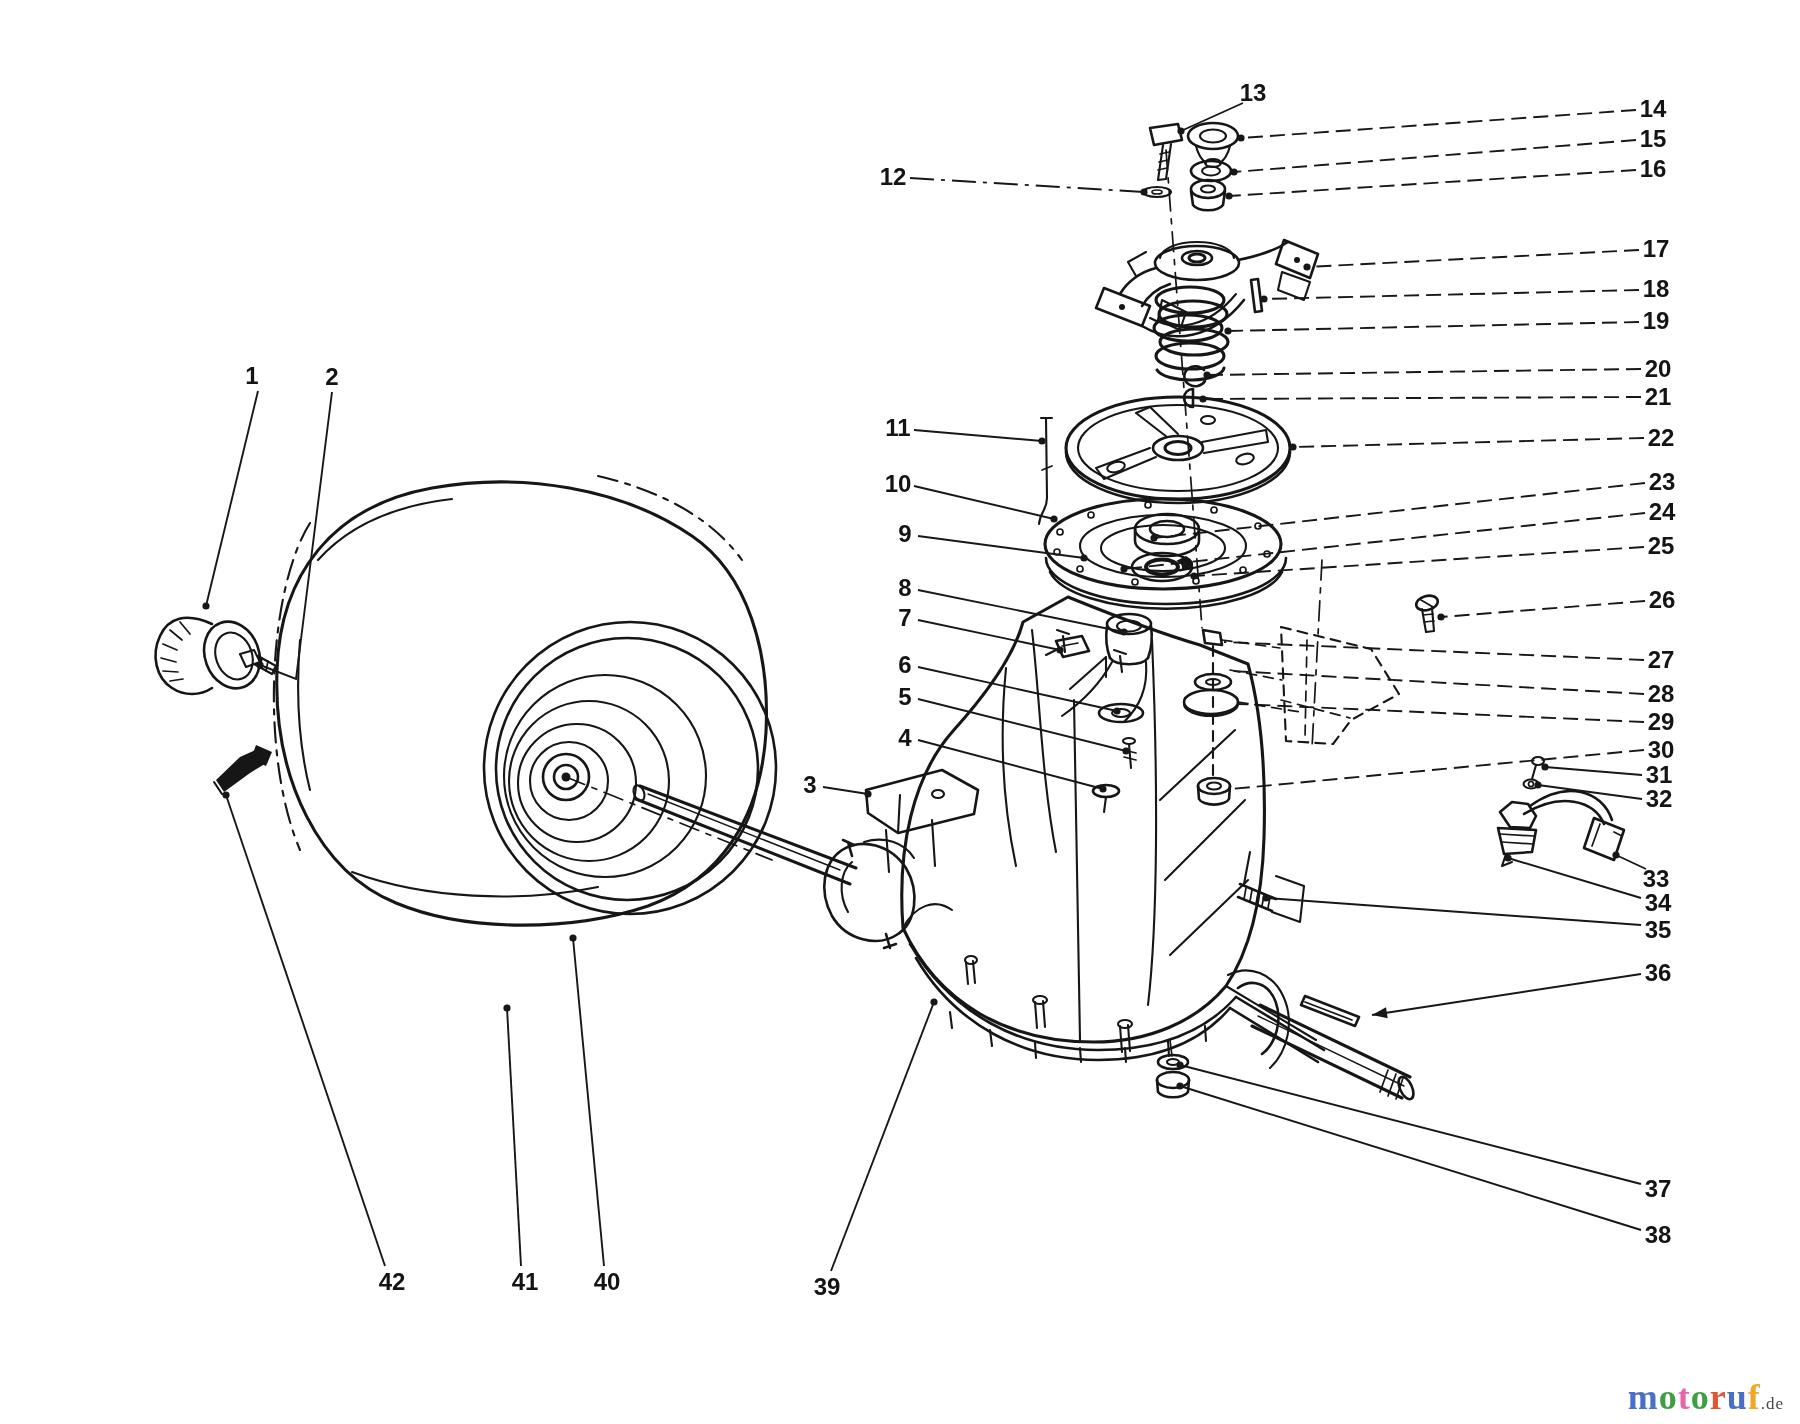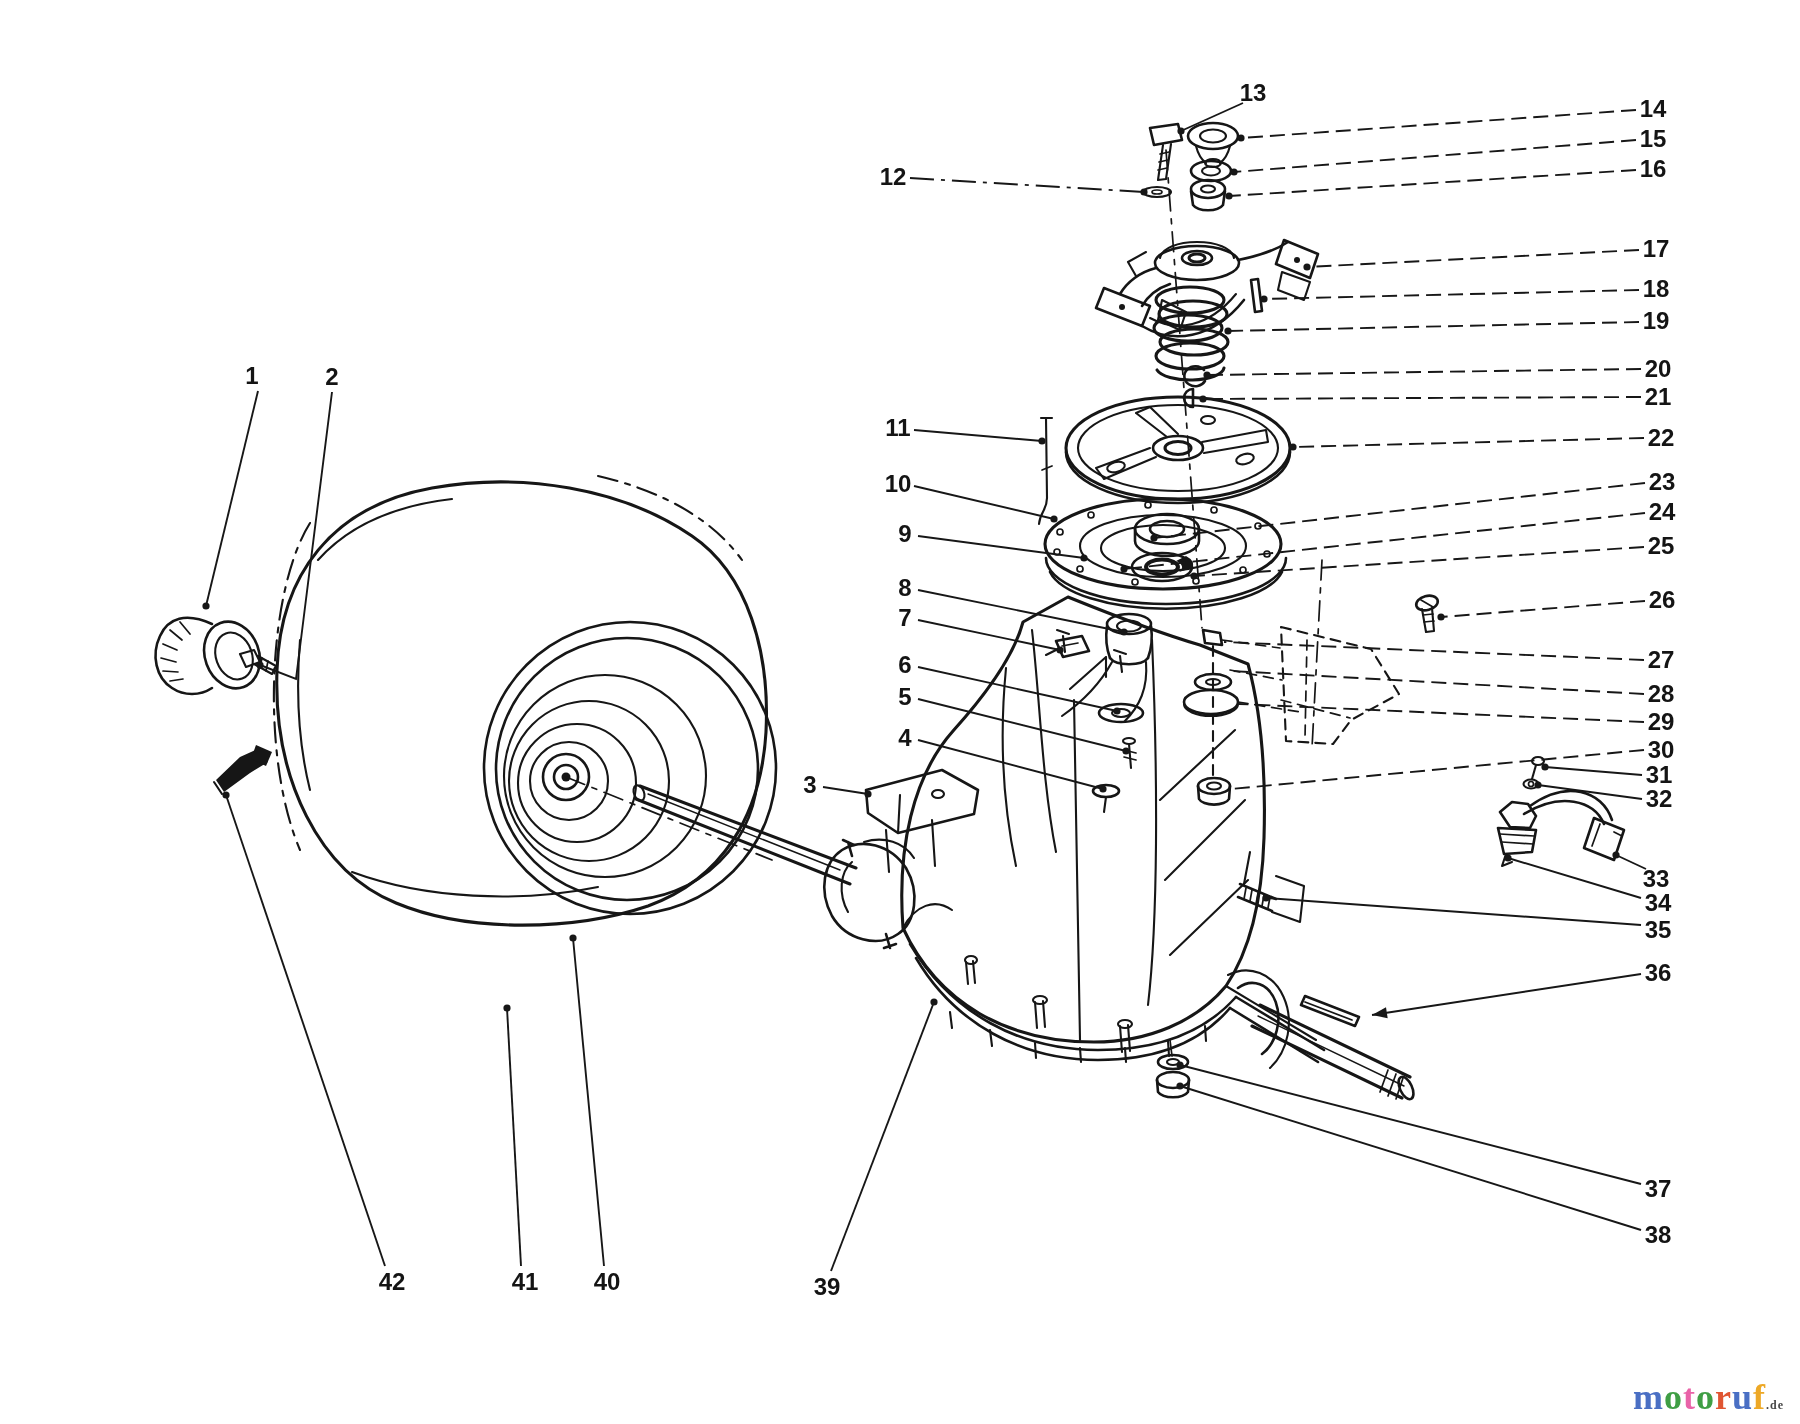--- a/index.html
+++ b/index.html
@@ -13,21 +13,21 @@
   .blk{fill:#161616;stroke:none;}
   .leader{fill:none;stroke:#171717;stroke-width:1.9;}
   .leader.dashed{stroke-dasharray:15 7;}
   .leader.dashdot{stroke-dasharray:24 7 4 7;}
   .leader-dot{fill:#171717;}
   .leader-arrow{fill:#171717;}
   .callout-num{font-family:"Liberation Sans",sans-serif;font-weight:bold;font-size:24px;
                fill:#141414;text-anchor:middle;}
   #watermark{position:absolute;right:16px;bottom:6px;font-family:"Liberation Serif",serif;
              font-weight:bold;font-size:36px;letter-spacing:1px;user-select:none;}
-  #watermark .wm-suffix{font-size:12px;font-weight:bold;}
+  #watermark .wm-suffix{font-size:17px;font-weight:normal;}
 </style>
 </head>
 <body>
 
 <div id="stage">
 <svg id="diagram-svg" width="1800" height="1424" viewBox="0 0 1800 1424">
 
   <g>
 
     <path class="ln w15 dd" d="M 1166,150 L 1202,628"></path>

